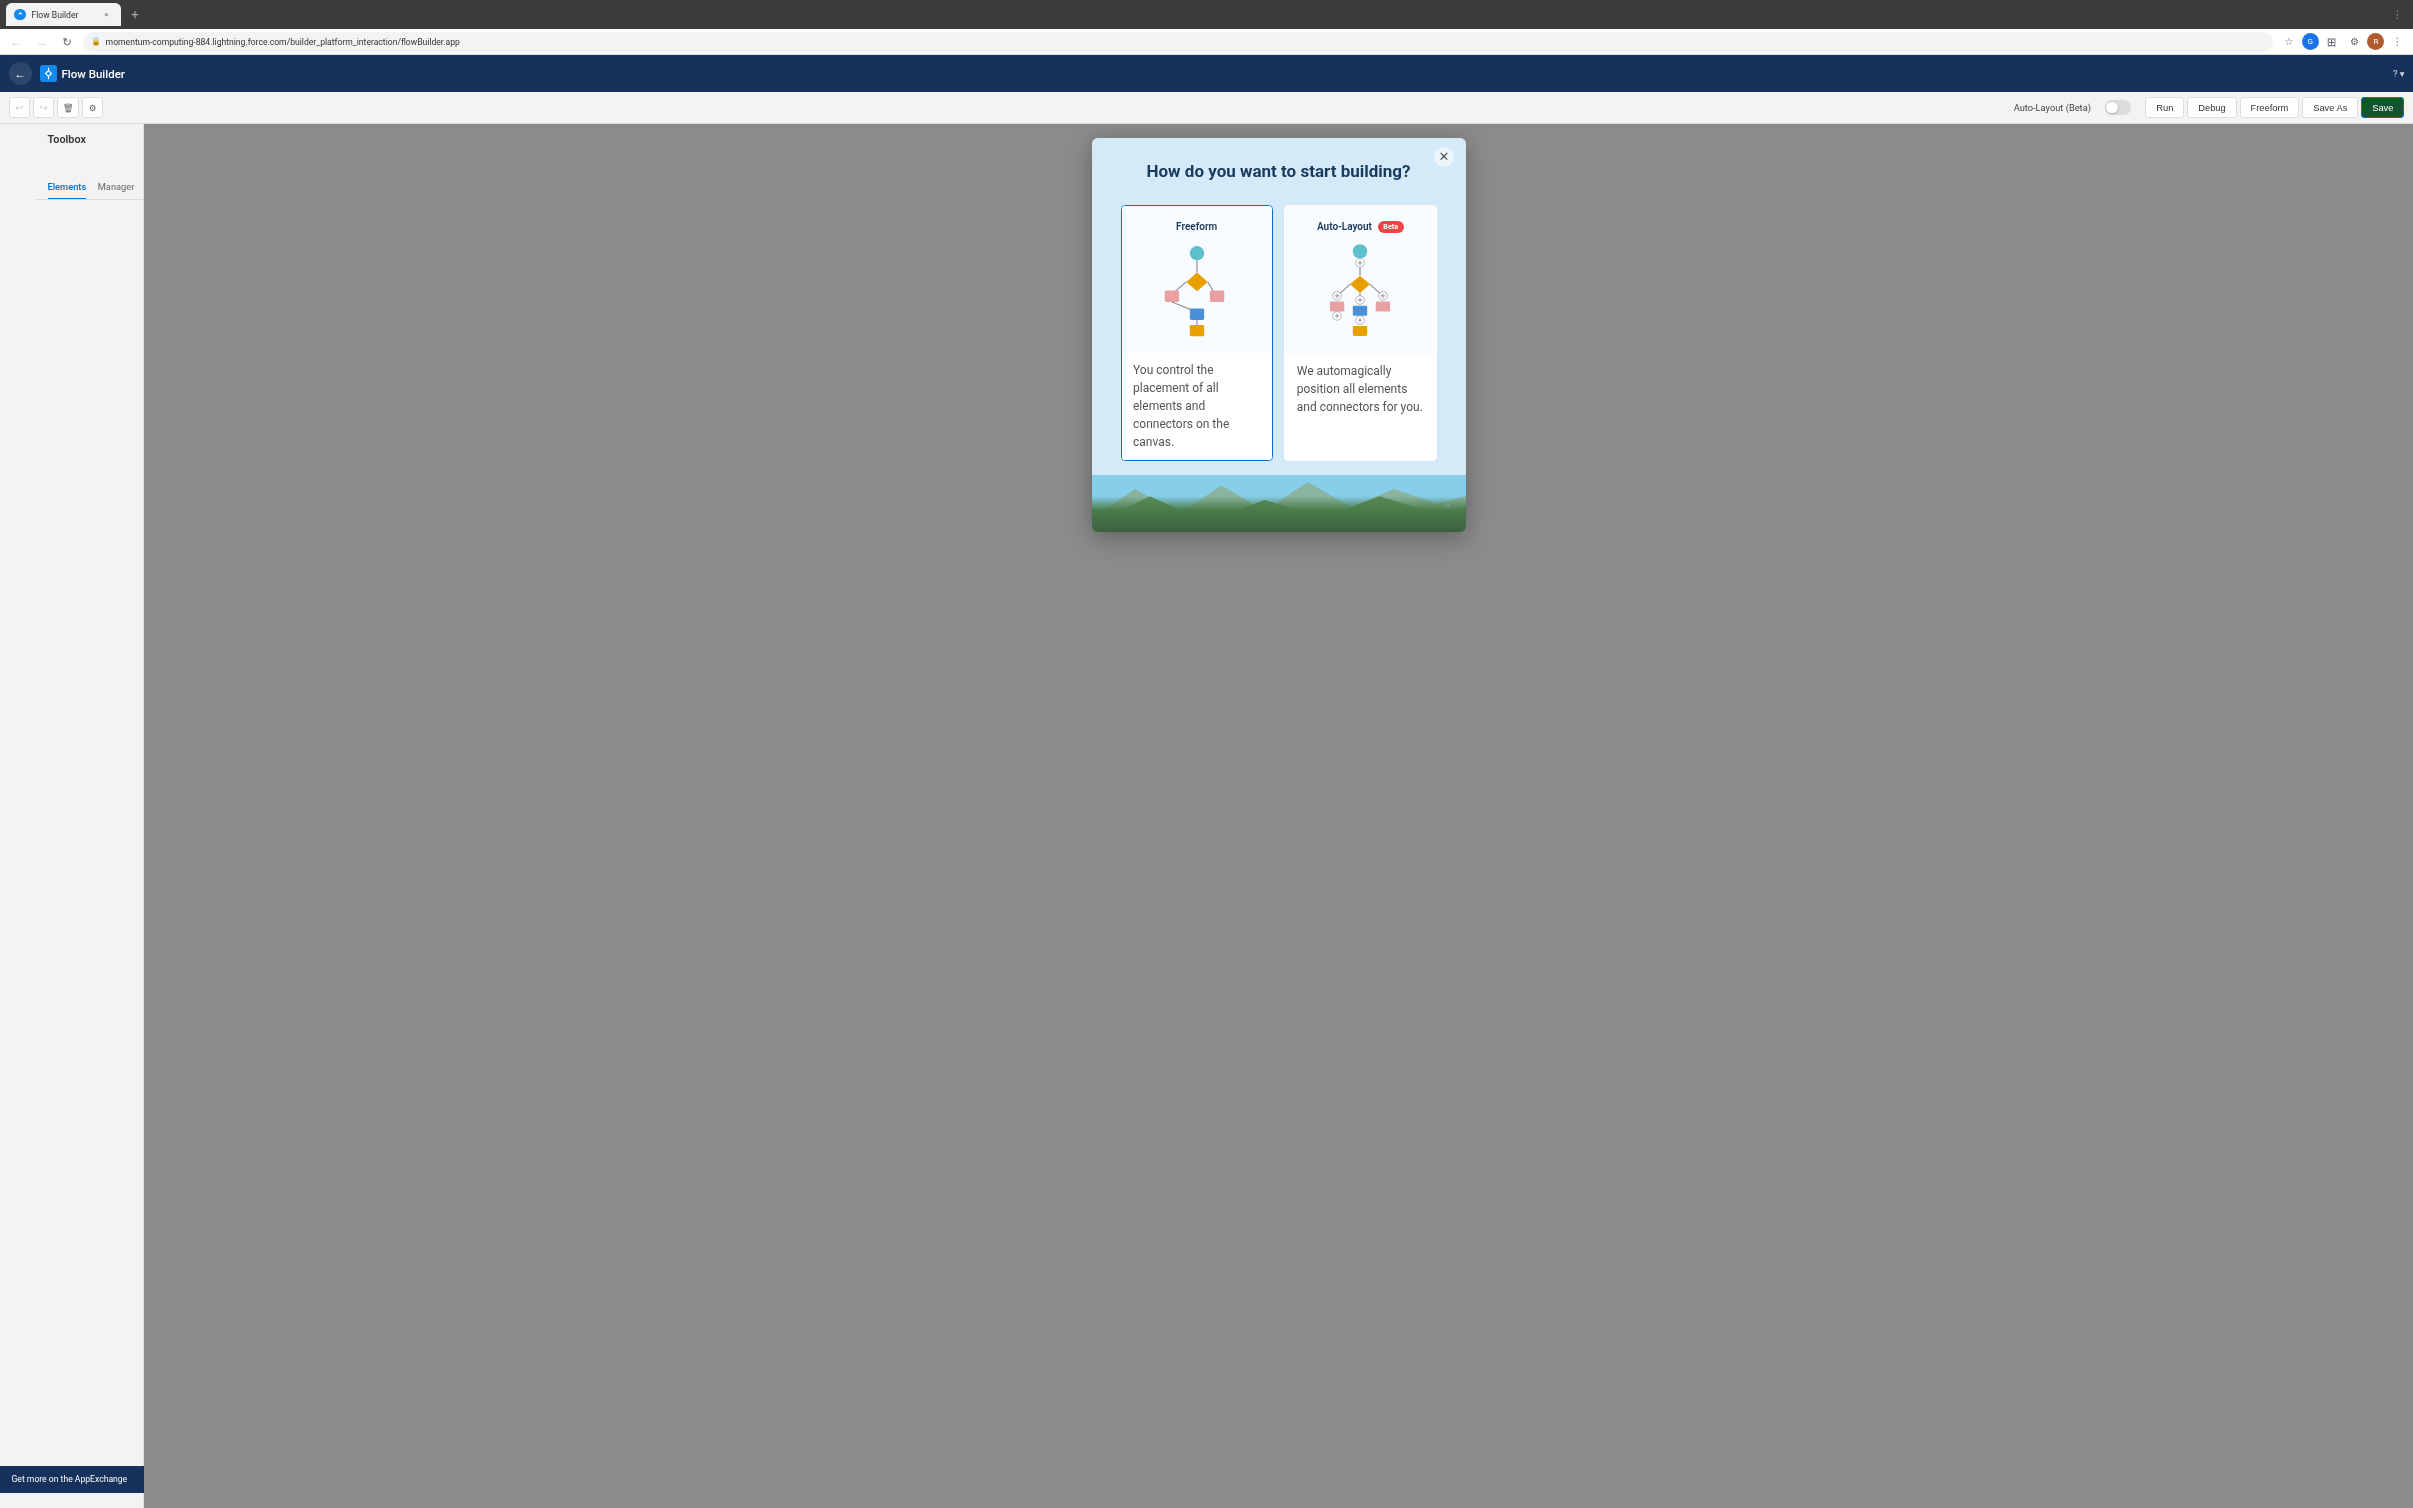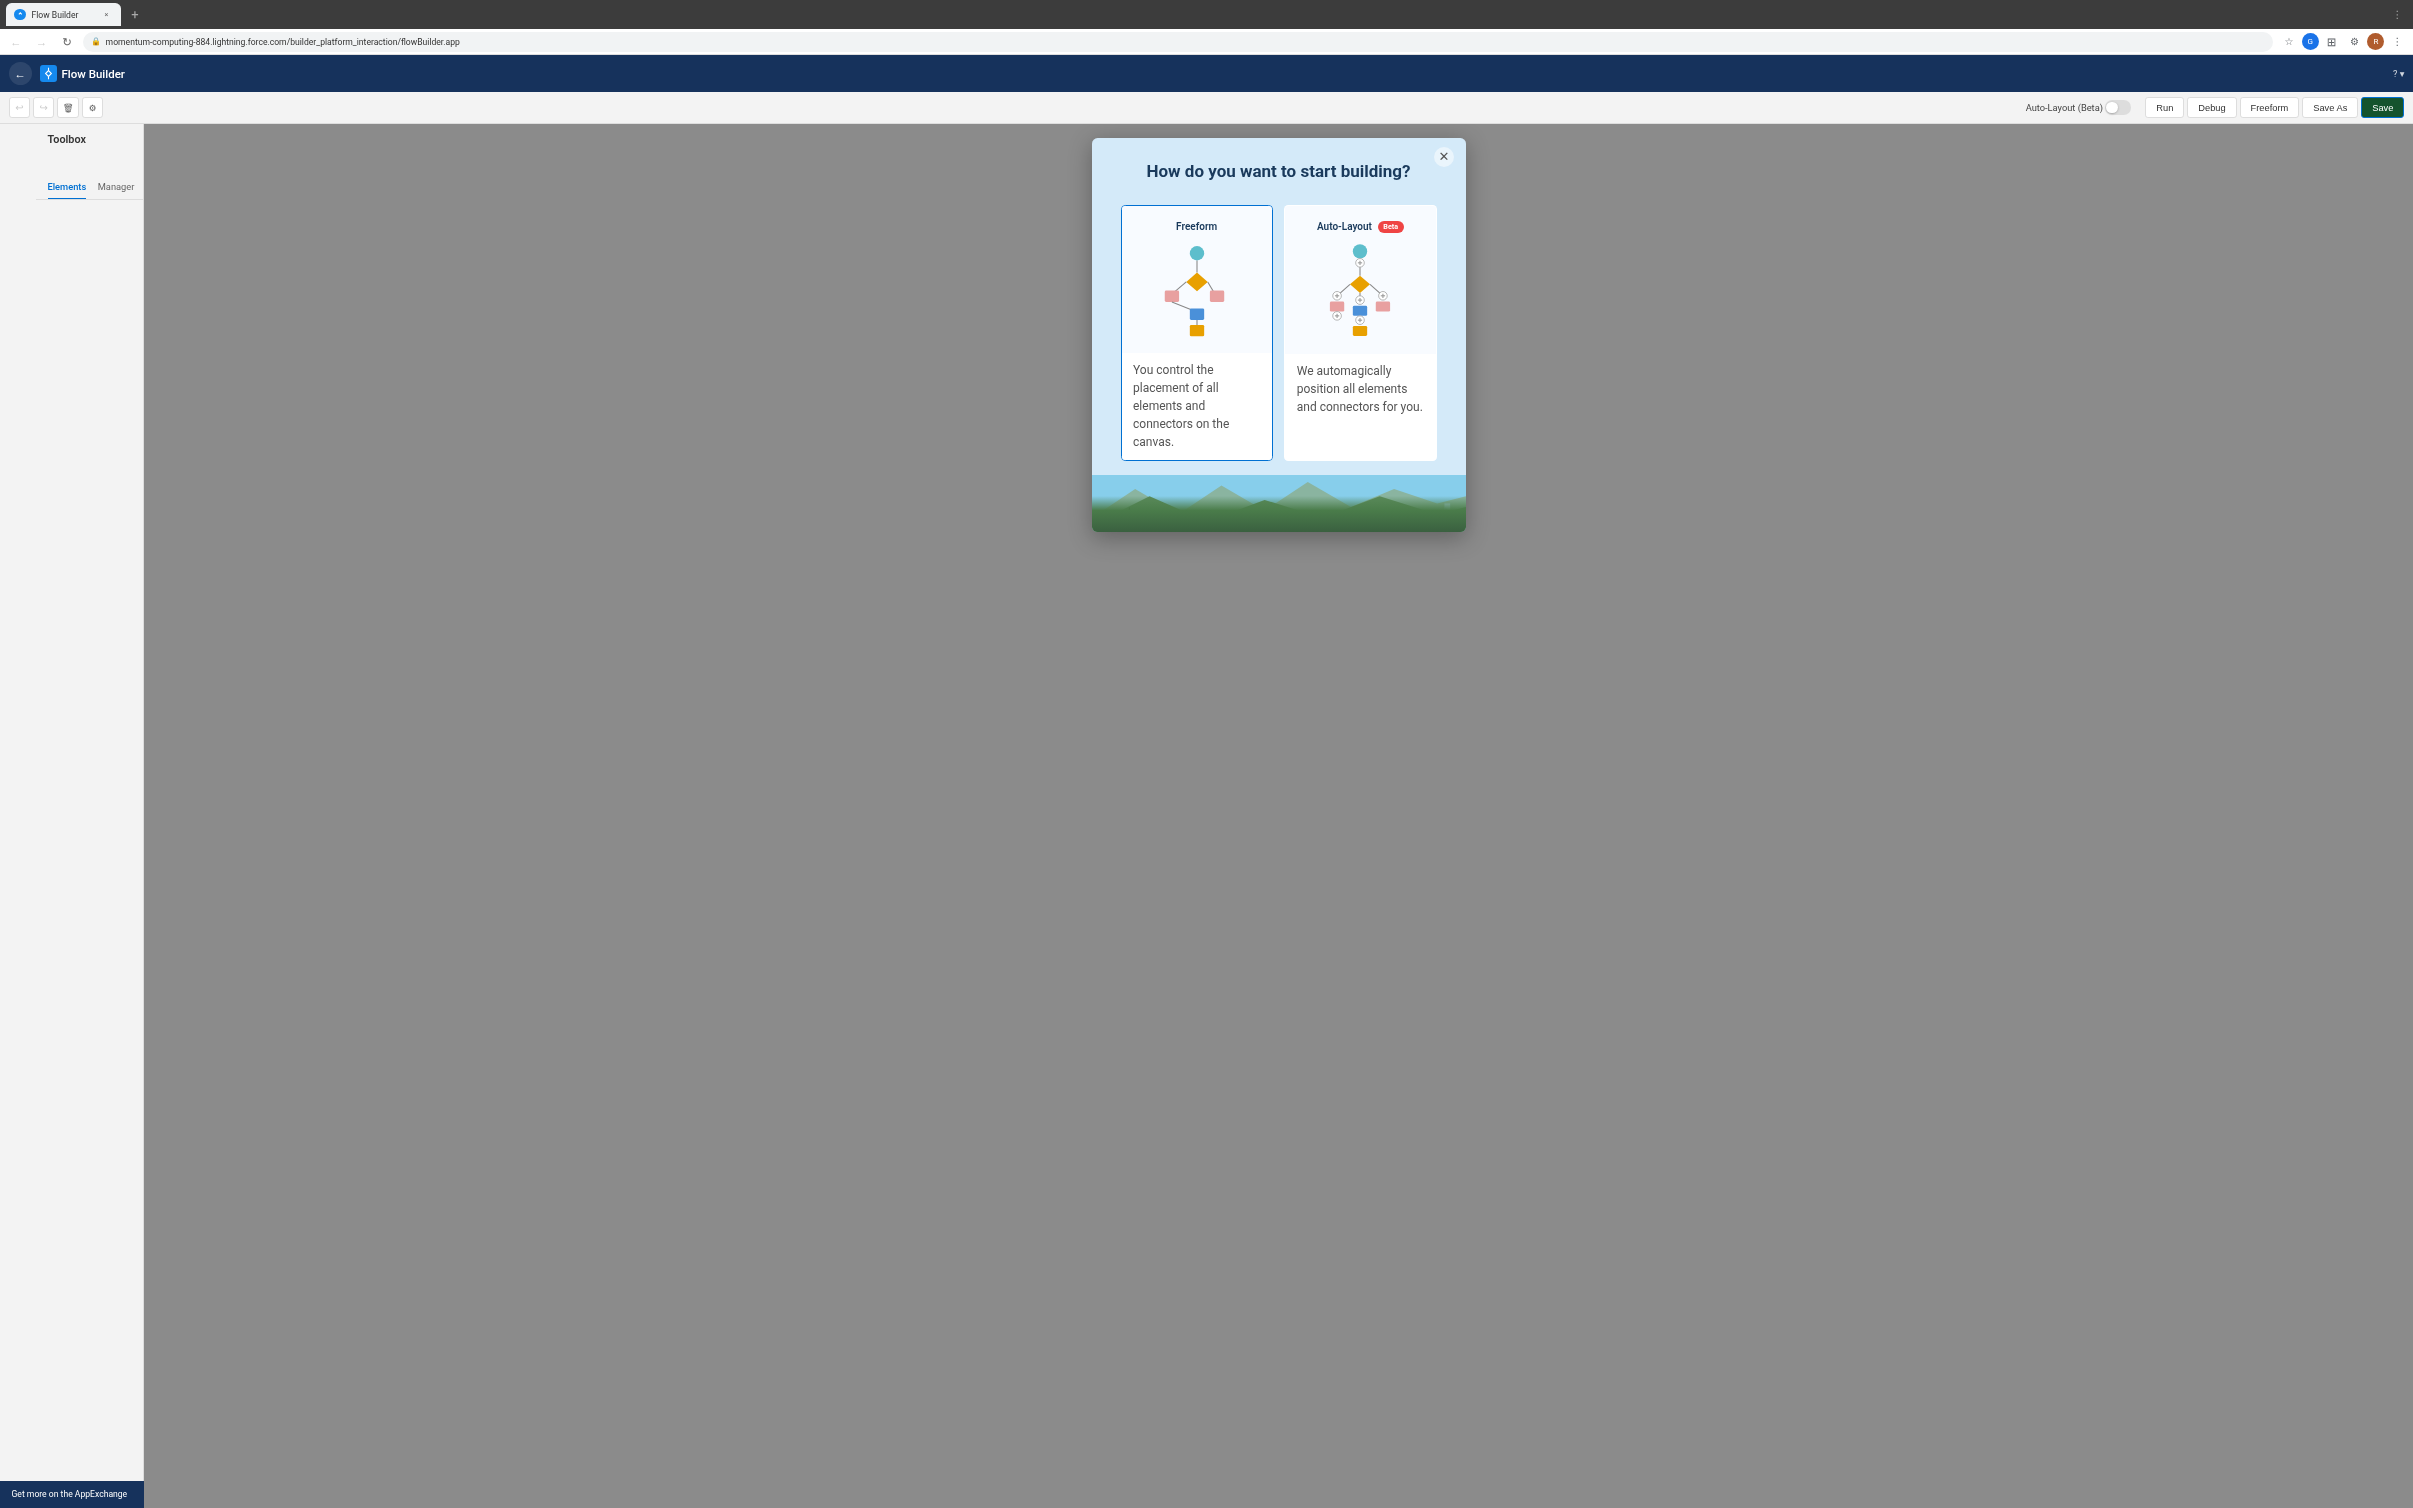--- a/index.html
+++ b/index.html
@@ -152,21 +152,21 @@
       border-radius: 2.9px;
       background: white;
       display: flex; align-items: center; justify-content: center;
       font-size: 10px;
       color: #555;
       cursor: pointer;
     }
     .toolbar-btn.disabled { color: #ccc; cursor: default; }
     .toolbar-spacer { flex: 1; }
     .auto-layout-toggle {
-      display: flex; align-items: center; gap: 2px;
+      display: flex; align-items: center; gap: 14px;
       font-size: 9.3px;
       color: #444;
     }
     .toggle-switch {
       width: 26px; height: 14.4px;
       background: #ddd;
       border-radius: 7.2px;
       position: relative;
       cursor: pointer;
     }
@@ -234,21 +234,21 @@
       cursor: pointer;
       border-bottom: 1.4px solid transparent;
     }
     .toolbox-tab.active {
       color: #0070d2;
       border-bottom-color: #0070d2;
       font-weight: 500;
     }
     .toolbox-footer {
       position: absolute;
-      bottom: 0;
+      bottom: 15px;
       left: 0;
       width: 170px;
       padding: 8.6px 11.5px;
       font-size: 8.6px;
       color: #0070d2;
       cursor: pointer;
       background: #16325c;
       color: white;
     }
 

